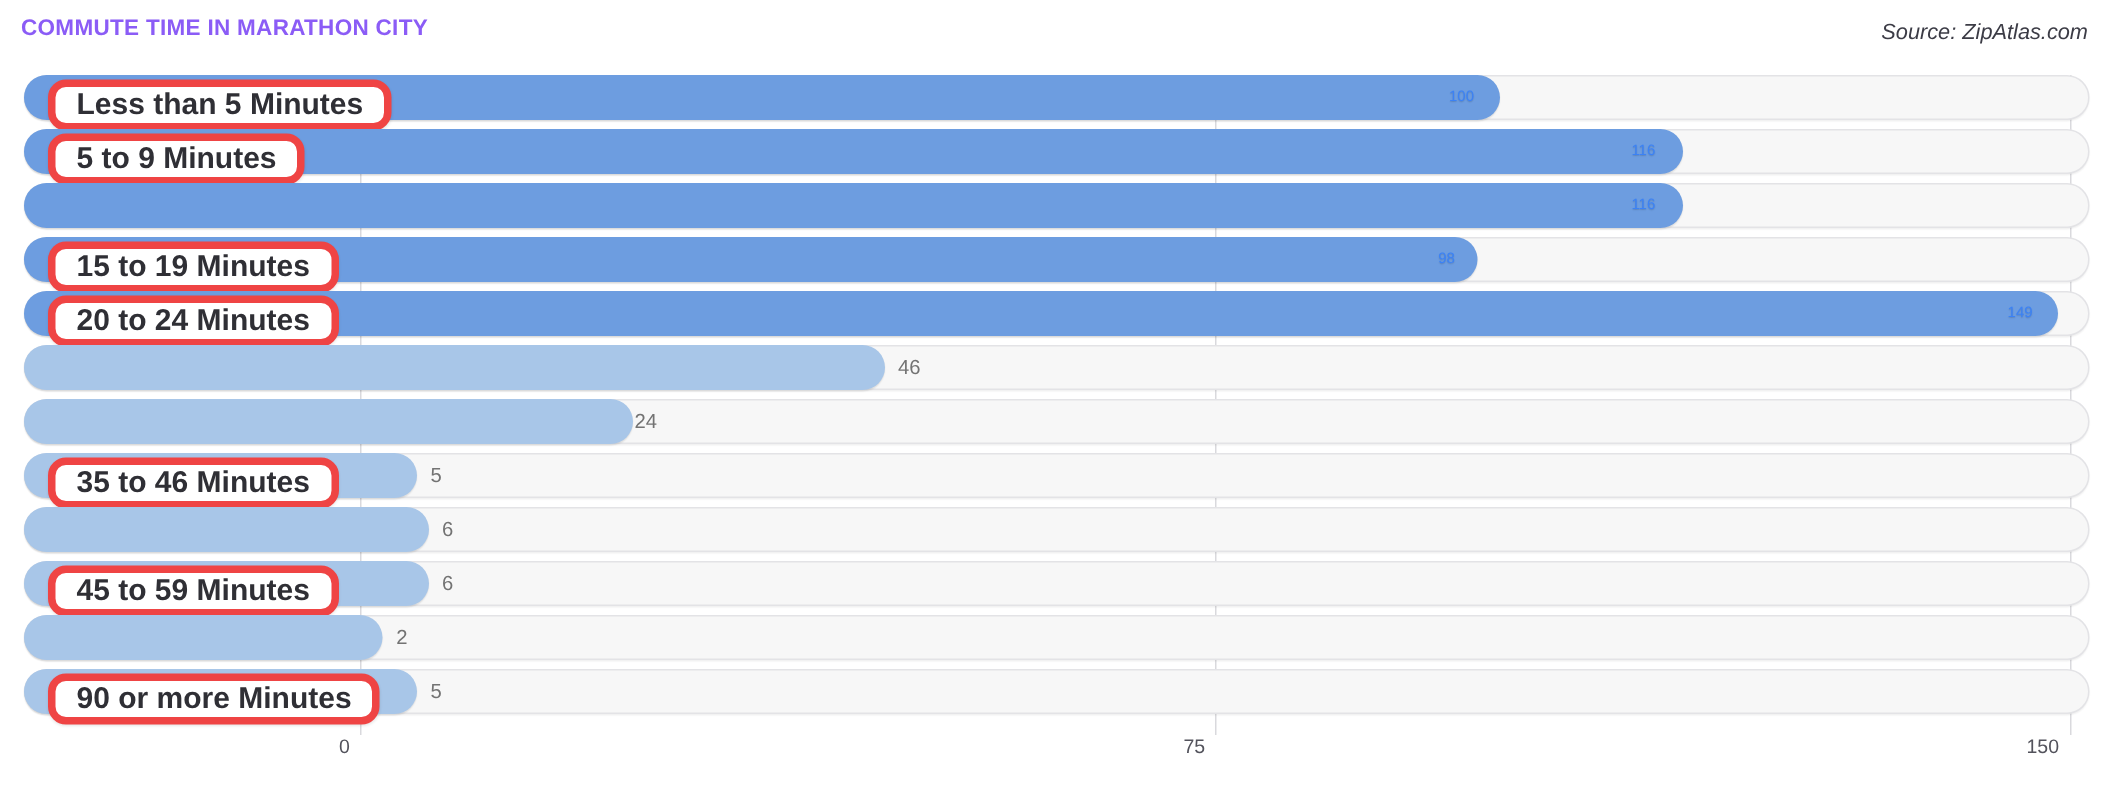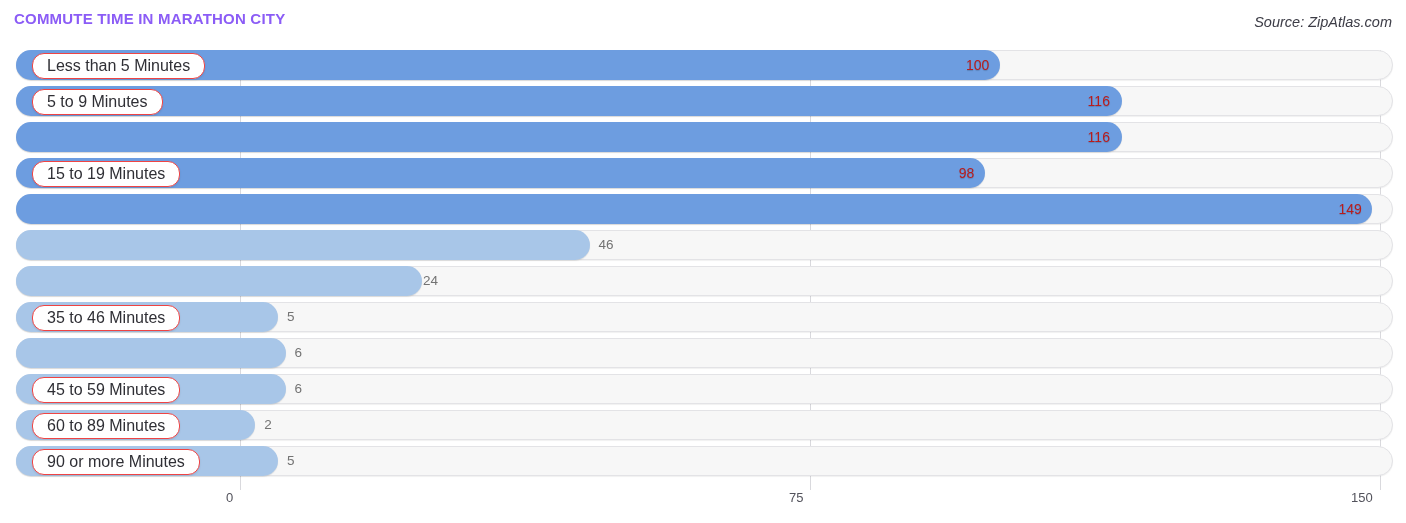--- a/index.html
+++ b/index.html
@@ -63,31 +63,32 @@
     box-sizing:border-box;
     box-shadow:0 1px 1px rgba(0,0,0,.10);
   }
 
   
   .pill{
     position:absolute;left:32px;top:3px;
     height:24px;line-height:24px;
     padding:0 14px;
     background:#ffffff;
-    border:1px solid #ef4444;
+    border:5px solid #ef4444;
     border-radius:12px;
-    font-size:16px;color:#2f2f35;
+    font-size:20px;color:#2f2f35;
     white-space:nowrap;
     box-shadow:0 1px 2px rgba(0,0,0,.10);
+    font-weight:bold;
   }
 
   
   .val-in{
     position:absolute;top:0;height:43px;line-height:30px;
-    font-size:14px;color:#b91c1c;
+    font-size:10px;color:#3b82f6;
     white-space:nowrap;
     text-shadow:0 1px 1px rgba(0,0,0,.18);
   }
   
   .val-out{
     position:absolute;top:0;height:30px;line-height:30px;
     font-size:13.5px;color:#737373;
     white-space:nowrap;
   }
 
@@ -135,20 +136,21 @@
         </div>
         <div class="row">
           <div class="track"></div>
           <div class="bar" style="width: 968.8px; background: rgb(109, 157, 224);"></div>
           <div class="pill">15 to 19 Minutes</div>
           <div class="val-in" style="left: 958.8px;">98</div>
         </div>
         <div class="row">
           <div class="track"></div>
           <div class="bar" style="width: 1356.4px; background: rgb(109, 157, 224);"></div>
+          <div class="pill">20 to 24 Minutes</div>
           <div class="val-in" style="left: 1338.4px;">149</div>
         </div>
         <div class="row">
           <div class="track"></div>
           <div class="bar" style="width: 573.6px; background: rgb(168, 198, 232);"></div>
           <div class="val-out" style="left: 598.6px;">46</div>
         </div>
         <div class="row">
           <div class="track"></div>
           <div class="bar" style="width: 406.4px; background: rgb(168, 198, 232);"></div>
@@ -167,21 +169,20 @@
         </div>
         <div class="row">
           <div class="track"></div>
           <div class="bar" style="width: 269.6px; background: rgb(168, 198, 232);"></div>
           <div class="pill">45 to 59 Minutes</div>
           <div class="val-out" style="left: 294.6px;">6</div>
         </div>
         <div class="row">
           <div class="track"></div>
           <div class="bar" style="width: 239.2px; background: rgb(168, 198, 232);"></div>
-          <div class="pill">60 to 89 Minutes</div>
           <div class="val-out" style="left: 264.2px;">2</div>
         </div>
         <div class="row">
           <div class="track"></div>
           <div class="bar" style="width: 262px; background: rgb(168, 198, 232);"></div>
           <div class="pill">90 or more Minutes</div>
           <div class="val-out" style="left: 287px;">5</div>
         </div>
       </div>
   </div>

